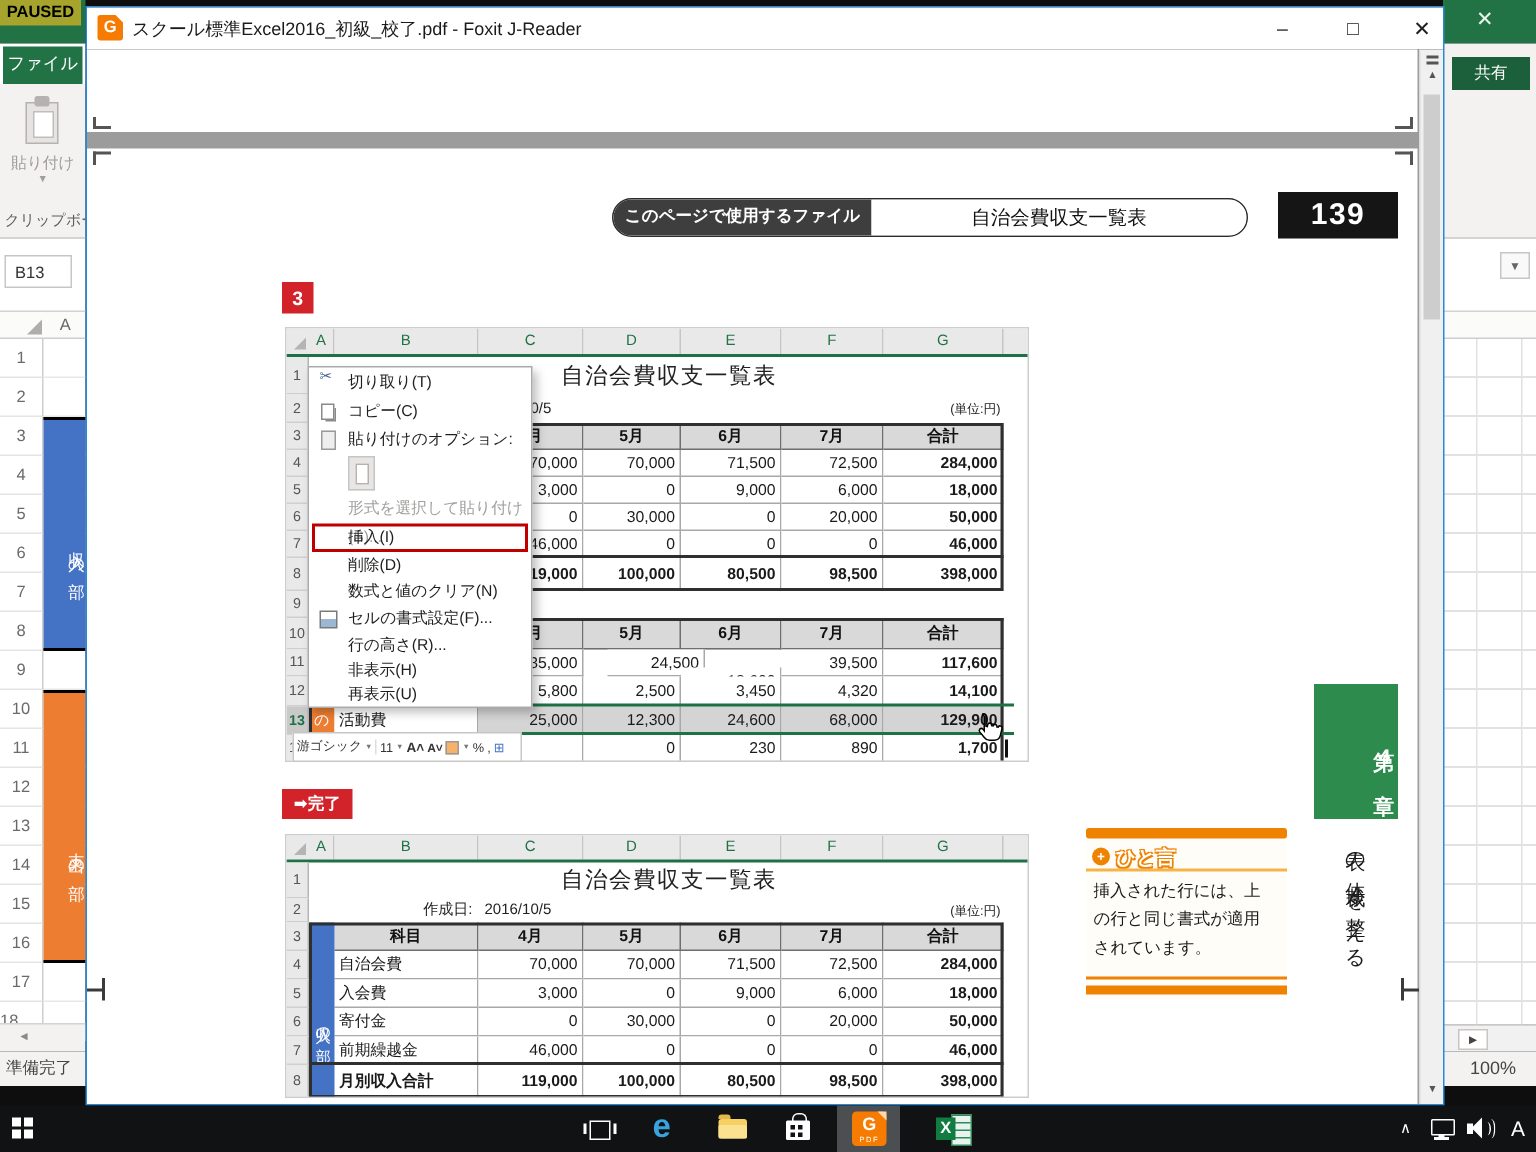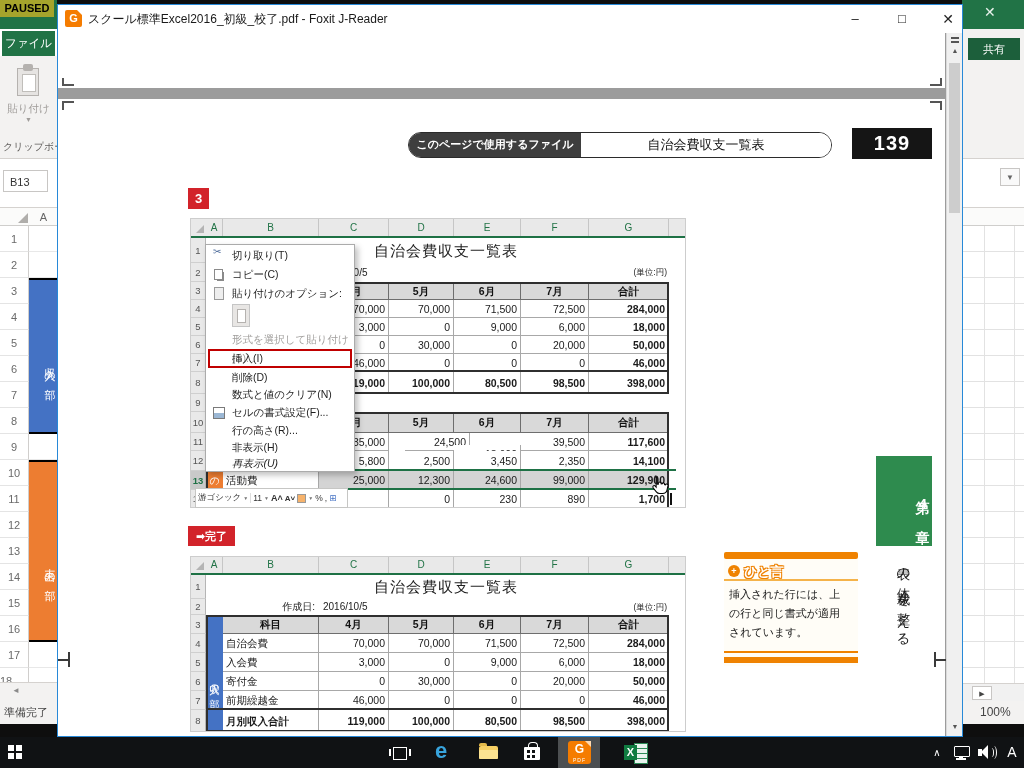--- a/index.html
+++ b/index.html
@@ -248,29 +248,29 @@
       <div class="abs cell-num" style="left: 128px; top: 214px; width: 70px; height: 18px; line-height: 18px;">35,000</div>
       <div class="abs cell-num" style="left: 214px; top: 214px; width: 65px; height: 18px; line-height: 18px;">24,500</div>
       <div class="abs cell-num" style="left: 263px; top: 226px; width: 67px; height: 18px; line-height: 18px;">18,600</div>
       <div class="abs cell-num" style="left: 330px; top: 214px; width: 68px; height: 18px; line-height: 18px;">39,500</div>
       <div class="abs cell-num bold" style="left: 398px; top: 214px; width: 80px; height: 18px; line-height: 18px;">117,600</div>
       <div class="abs rowhdr" style="left: 0px; top: 232px; width: 15px; height: 20px; line-height: 20px;">12</div>
       <div class="abs cell-lab" style="left: 32px; top: 232px; width: 96px; height: 20px; line-height: 20px;"></div>
       <div class="abs cell-num" style="left: 128px; top: 232px; width: 70px; height: 20px; line-height: 20px;">5,800</div>
       <div class="abs cell-num" style="left: 198px; top: 232px; width: 65px; height: 20px; line-height: 20px;">2,500</div>
       <div class="abs cell-num" style="left: 263px; top: 232px; width: 67px; height: 20px; line-height: 20px;">3,450</div>
-      <div class="abs cell-num" style="left: 330px; top: 232px; width: 68px; height: 20px; line-height: 20px;">2,350</div>
+      <div class="abs cell-num" style="left: 330px; top: 232px; width: 68px; height: 20px; line-height: 20px;">4,320</div>
       <div class="abs cell-num bold" style="left: 398px; top: 232px; width: 80px; height: 20px; line-height: 20px;">14,100</div>
       <div class="abs rowhdr" style="left: 0px; top: 252px; width: 15px; height: 19px; line-height: 19px; background: rgb(201, 201, 201); color: rgb(30, 113, 69); font-weight: bold;">13</div>
       <div class="abs " style="left: 15px; top: 252px; width: 17px; height: 19px; line-height: 19px; background: rgb(237, 125, 49); color: rgb(255, 255, 255); font-size: 10px; text-align: center;">の</div>
       <div class="abs cell-lab" style="left: 32px; top: 252px; width: 96px; height: 19px; line-height: 19px;">活動費</div>
       <div class="abs cell-num selgray" style="left: 128px; top: 252px; width: 70px; height: 19px; line-height: 19px;">25,000</div>
       <div class="abs cell-num selgray" style="left: 198px; top: 252px; width: 65px; height: 19px; line-height: 19px;">12,300</div>
       <div class="abs cell-num selgray" style="left: 263px; top: 252px; width: 67px; height: 19px; line-height: 19px;">24,600</div>
-      <div class="abs cell-num selgray" style="left: 330px; top: 252px; width: 68px; height: 19px; line-height: 19px;">99,000</div>
+      <div class="abs cell-num selgray" style="left: 330px; top: 252px; width: 68px; height: 19px; line-height: 19px;">68,000</div>
       <div class="abs cell-num selgray bold" style="left: 398px; top: 252px; width: 80px; height: 19px; line-height: 19px;">129,900</div>
       <div class="abs rowhdr" style="left: 0px; top: 271px; width: 15px; height: 18px; line-height: 18px;">14</div>
       <div class="abs cell-lab" style="left: 32px; top: 271px; width: 96px; height: 18px; line-height: 18px;"></div>
       <div class="abs cell-num" style="left: 128px; top: 271px; width: 70px; height: 18px; line-height: 18px;"></div>
       <div class="abs cell-num" style="left: 198px; top: 271px; width: 65px; height: 18px; line-height: 18px;">0</div>
       <div class="abs cell-num" style="left: 263px; top: 271px; width: 67px; height: 18px; line-height: 18px;">230</div>
       <div class="abs cell-num" style="left: 330px; top: 271px; width: 68px; height: 18px; line-height: 18px;">890</div>
       <div class="abs cell-num bold" style="left: 398px; top: 271px; width: 80px; height: 18px; line-height: 18px;">1,700</div>
       <div class="abs " style="left: 15px; top: 63px; width: 463px; height: 112px; line-height: 112px; border: 2px solid rgb(47, 47, 47); pointer-events: none;"></div>
       <div class="abs " style="left: 15px; top: 151px; width: 463px; height: 2px; line-height: 2px; background: rgb(47, 47, 47); pointer-events: none;"></div>
@@ -314,21 +314,21 @@
       <div class="mi" style="top: 158px; height: 19px;">
         <span style="position:absolute;left:7px;top:4px;width:10px;height:10px;border:1px solid #7a7a7a;background:linear-gradient(#fff 45%,#9bb7d4 45%);"></span>
         <span class="lbl" style="line-height:19px;">セルの書式設定(F)...</span>
       </div>
       <div class="mi" style="top: 177px; height: 17px;">
         <span class="lbl" style="line-height:17px;">行の高さ(R)...</span>
       </div>
       <div class="mi" style="top: 194px; height: 16px;">
         <span class="lbl" style="line-height:16px;">非表示(H)</span>
       </div>
-      <div class="mi" style="top: 210px; height: 17px; font-style: italic;">
+      <div class="mi" style="top: 210px; height: 17px;">
         <span class="lbl" style="line-height:17px;">再表示(U)</span>
       </div>
     </div>
 
   <div class="abs" style="left:195px;top:488px;width:153px;height:20px;background:#fff;border:1px solid #c6c6c4;z-index:31;display:flex;align-items:center;font-size:8.5px;color:#333;padding:0 2px;gap:2px;">
     <span style="white-space:nowrap;">游ゴシック</span>
     <span style="font-size:5px;color:#777;">▼</span>
     <span style="border-left:1px solid #ddd;padding-left:2px;">11</span>
     <span style="font-size:5px;color:#777;">▼</span>
     <b style="font-size:9px;">A˄</b>

